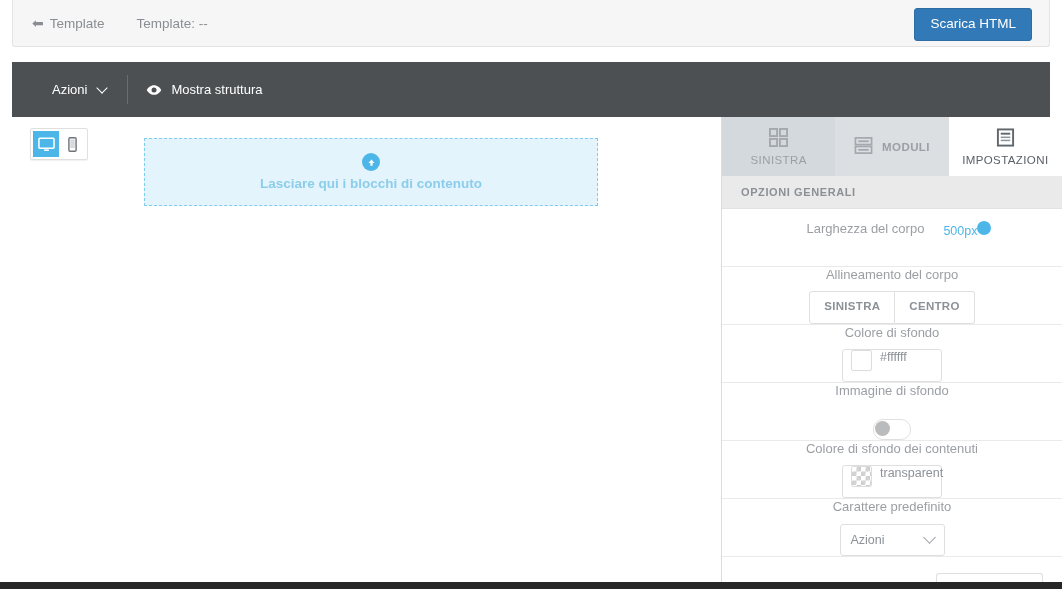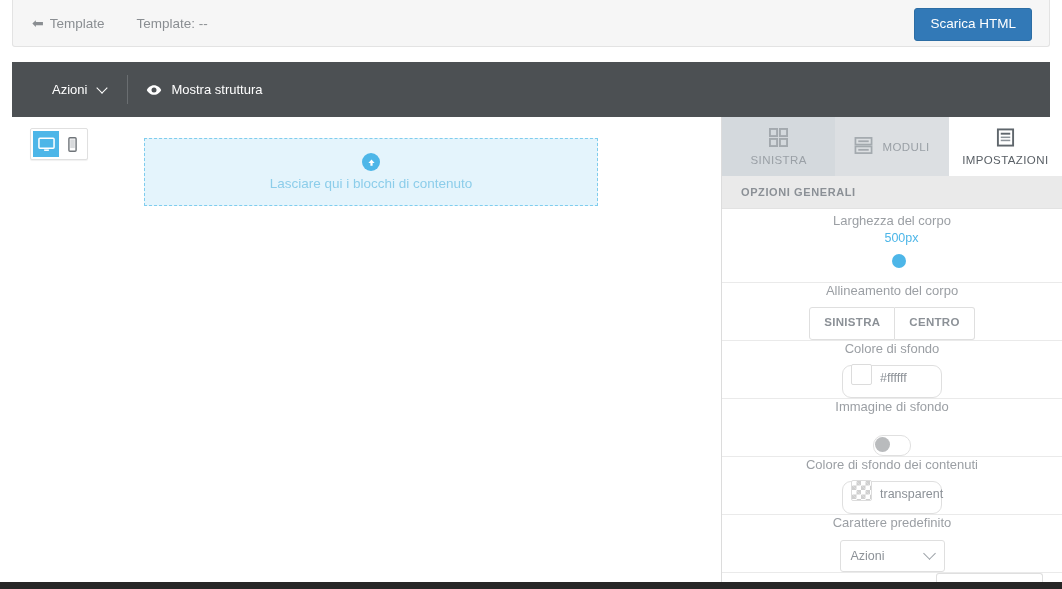--- a/index.html
+++ b/index.html
@@ -124,20 +124,21 @@
   
   .canvas {
     position: absolute;
     left: 12px;
     top: 117px;
     width: 710px;
     bottom: 7px;
     background: #ffffff;
     border-right: 1px solid #dcdcdc;
     box-sizing: border-box;
+    font-weight: bold;
   }
   .device-toggle {
     position: absolute;
     left: 18px;
     top: 11px;
     display: flex;
     background: #ffffff;
     border: 1px solid #e0e0e0;
     border-radius: 2px;
     padding: 2px;
@@ -207,21 +208,21 @@
     justify-content: center;
     cursor: pointer;
     user-select: none;
     font-size: 11.5px;
     letter-spacing: 0.4px;
     color: #9aa0a6;
     background: #d4d9dd;
     box-sizing: border-box;
   }
   .ptab.col { flex-direction: column; }
-  .ptab.row { flex-direction: row; }
+  .ptab.row { flex-direction: row; font-weight: bold; }
   .ptab.moduli { background: #dcdfe2; }
   .ptab.active {
     background: #ffffff;
     color: #5a6066;
     flex-direction: column;
   }
   .ptab .ticon { margin-bottom: 5px; }
   .ptab.row .ticon { margin-bottom: 0; margin-right: 9px; }
 
   .section-head {
@@ -242,24 +243,24 @@
     border-bottom: 1px solid #eaeaea;
     padding: 0 19px;
     min-height: 58px;
     display: flex;
     align-items: center;
     justify-content: space-between;
     box-sizing: border-box;
     flex-direction: column;
   }
   .prow.stack {
-    flex-direction: column;
-    align-items: center;
+    flex-direction: row;
+    align-items: flex-start;
     justify-content: center;
-    padding-top: 4px;
+    padding-top: 12px;
     padding-bottom: 14px;
   }
   .plabel {
     color: #9b9fa4;
     font-size: 13px;
     user-select: none;
   }
 
   
   .slider-val { color: #4db6e8; font-size: 12.5px; margin: 3px 0 9px 19px; }
@@ -307,27 +308,27 @@
     user-select: none;
     letter-spacing: 0.3px;
     font-weight: bold;
   }
   .seg-btn:first-child { border-radius: 3px 0 0 3px; }
   .seg-btn:last-child { border-radius: 0 3px 3px 0; border-left: none; }
 
   
   .color-field {
     display: flex;
-    align-items: flex-end;
+    align-items: flex-start;
     width: 100px;
     height: 33px;
     border: 1px solid #dfdfdf;
-    border-radius: 9px;
-    background: #ffffff;
-    padding: 12px 8px;
+    border-radius: 3px;
+    background: #ffffff;
+    padding: 0 8px;
     box-sizing: border-box;
     cursor: pointer;
   }
   .swatch {
     width: 19px;
     height: 19px;
     border: 1px solid #dcdcdc;
     border-radius: 2px;
     background: #ffffff;
     flex: none;

